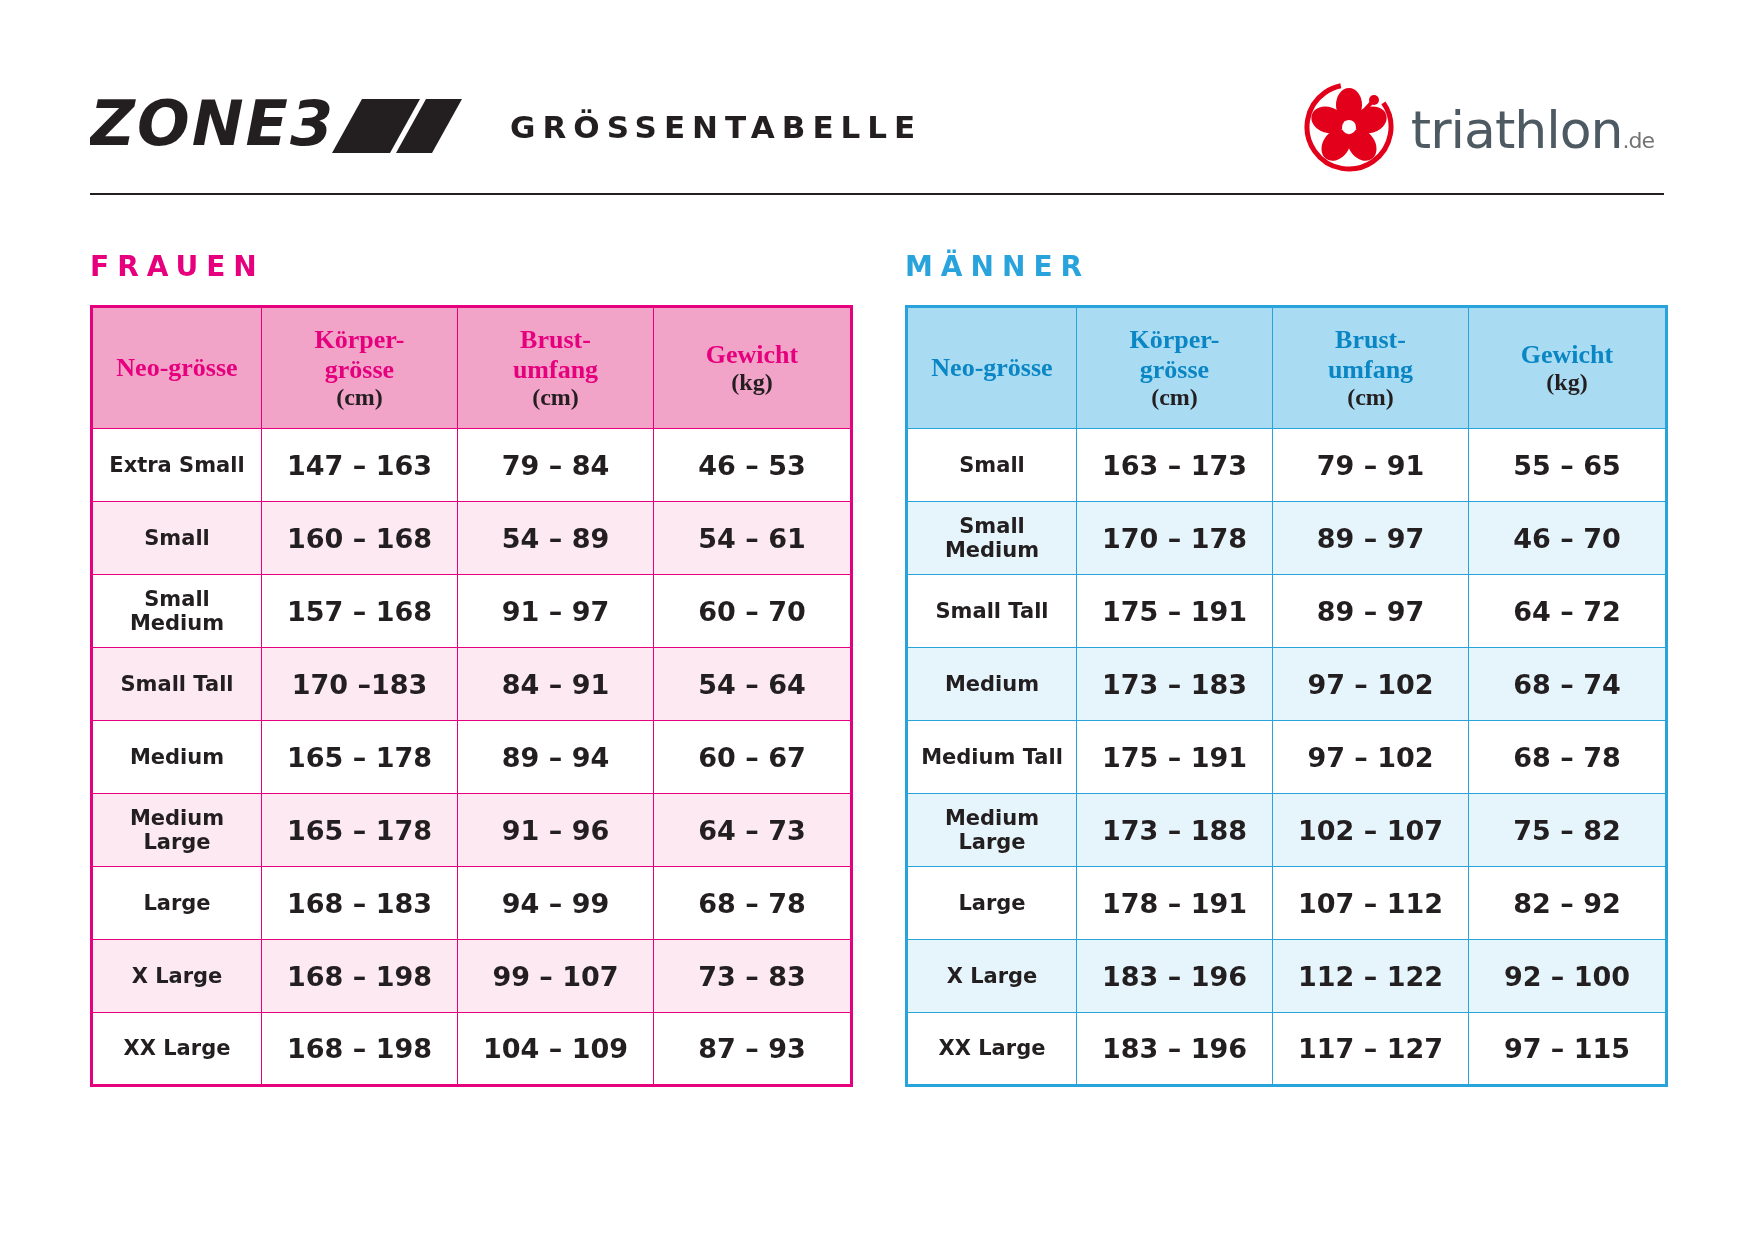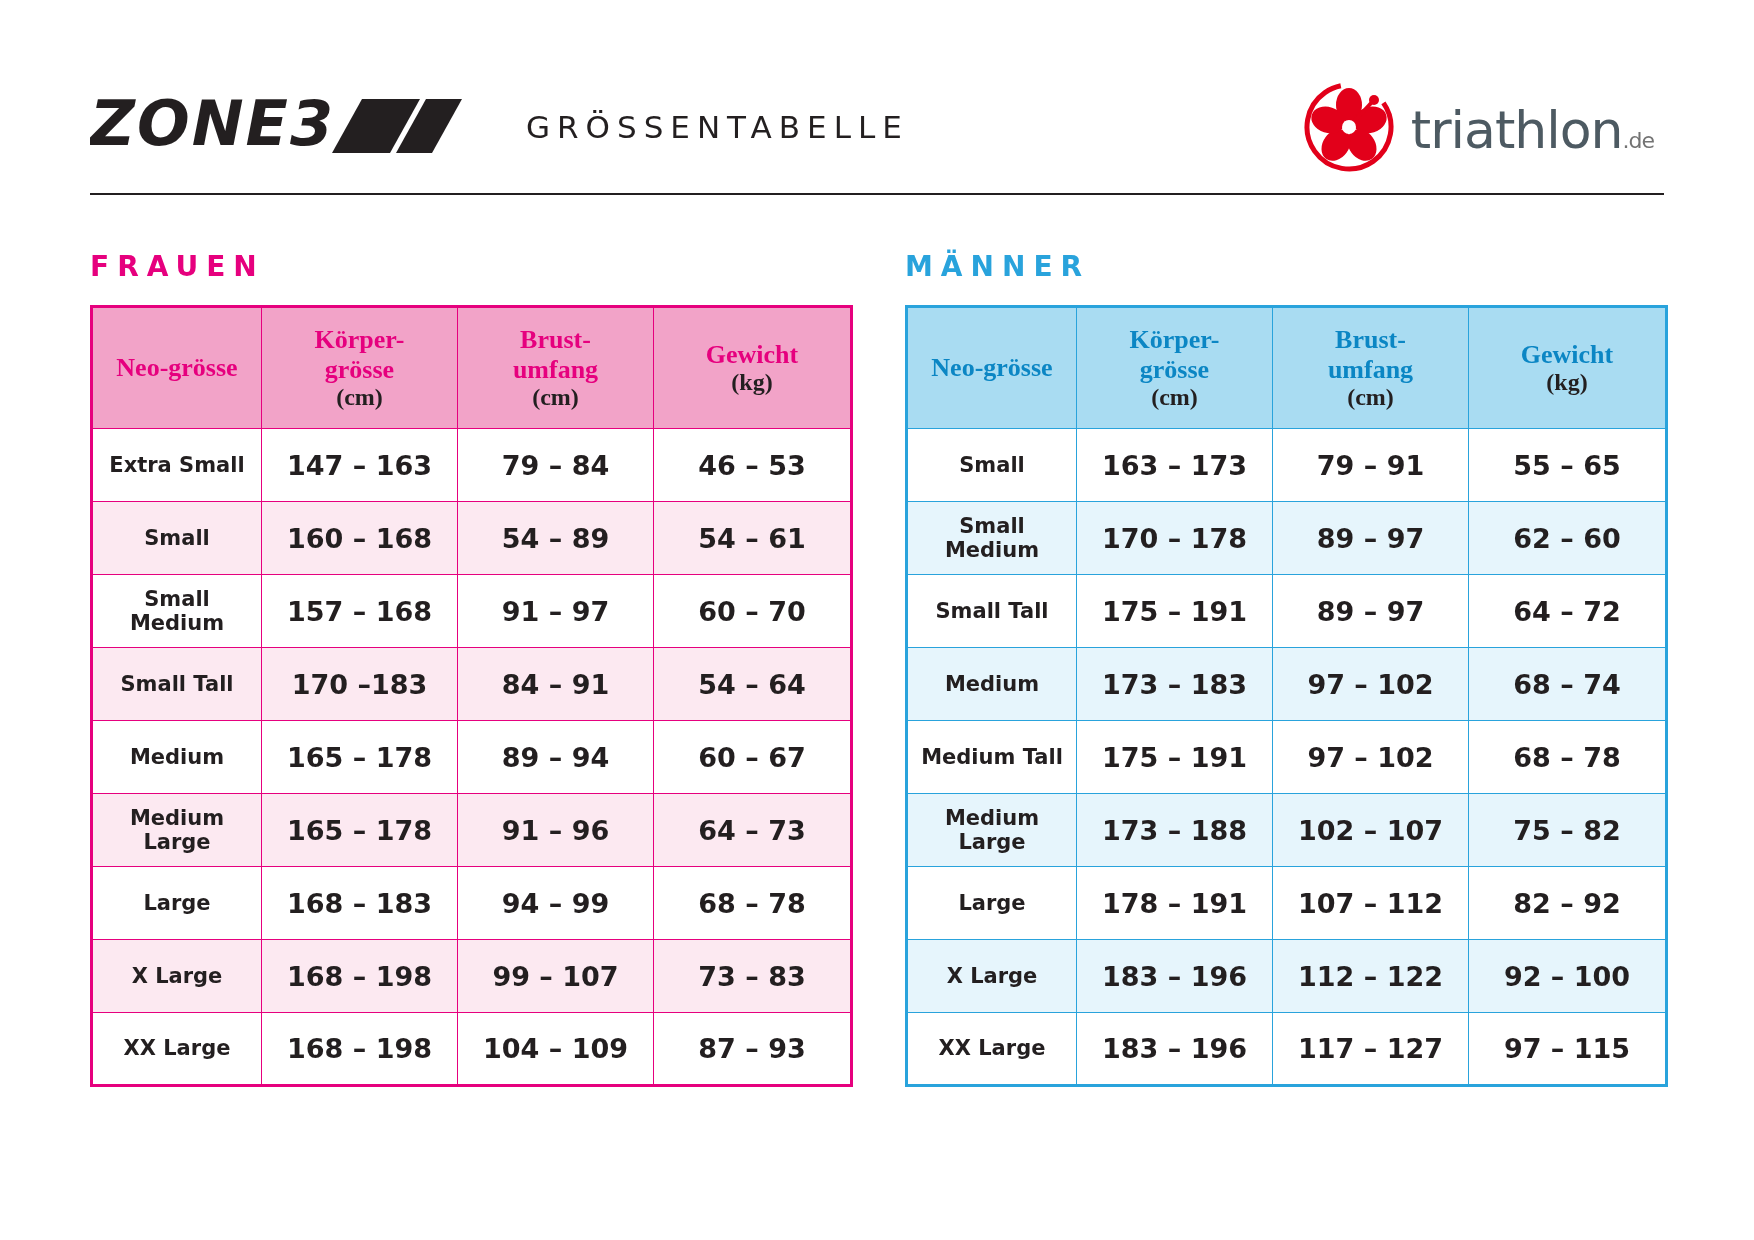--- a/index.html
+++ b/index.html
@@ -21,32 +21,31 @@
   
   .header {
     position: absolute;
     left: 90px;
     top: 60px;
     width: 1574px;
     height: 135px;
     border-bottom: 2px solid #231f20;
     display: flex;
     align-items: center;
-    gap: 16px;
   }
   .logo-zone3 {
     display: flex;
     align-items: center;
     width: 390px;
     height: 70px;
   }
   .logo-zone3 svg { display: block; }
   .doc-title {
     font-size: 31px;
-    font-weight: normal;
+    font-weight: bold;
     letter-spacing: 7px;
     color: #231f20;
     margin-left: 30px;
     white-space: nowrap;
   }
   .brand-right {
     margin-left: auto;
     display: flex;
     align-items: center;
     gap: 16px;
@@ -296,21 +295,21 @@
         <tr>
           <td class="sizecol">Small</td>
           <td>163 – 173</td>
           <td>79 – 91</td>
           <td>55 – 65</td>
         </tr>
         <tr>
           <td class="sizecol">Small Medium</td>
           <td>170 – 178</td>
           <td>89 – 97</td>
-          <td>62 – 60</td>
+          <td>46 – 70</td>
         </tr>
         <tr>
           <td class="sizecol">Small Tall</td>
           <td>175 – 191</td>
           <td>89 – 97</td>
           <td>64 – 72</td>
         </tr>
         <tr>
           <td class="sizecol">Medium</td>
           <td>173 – 183</td>

